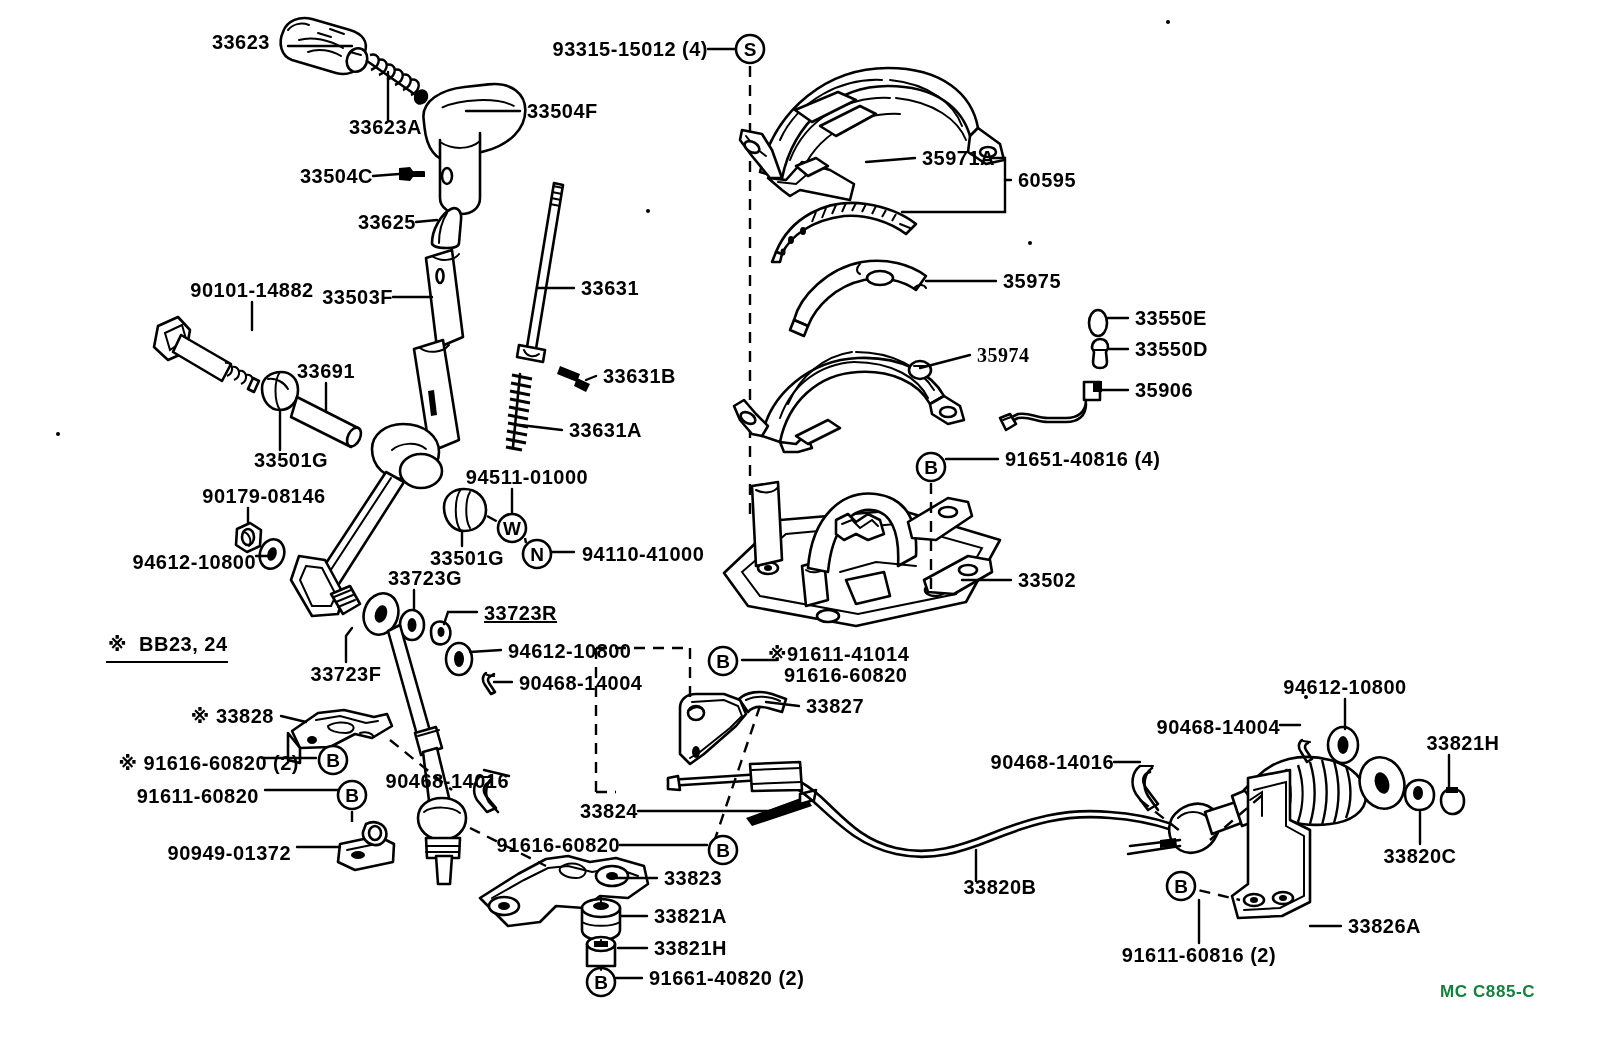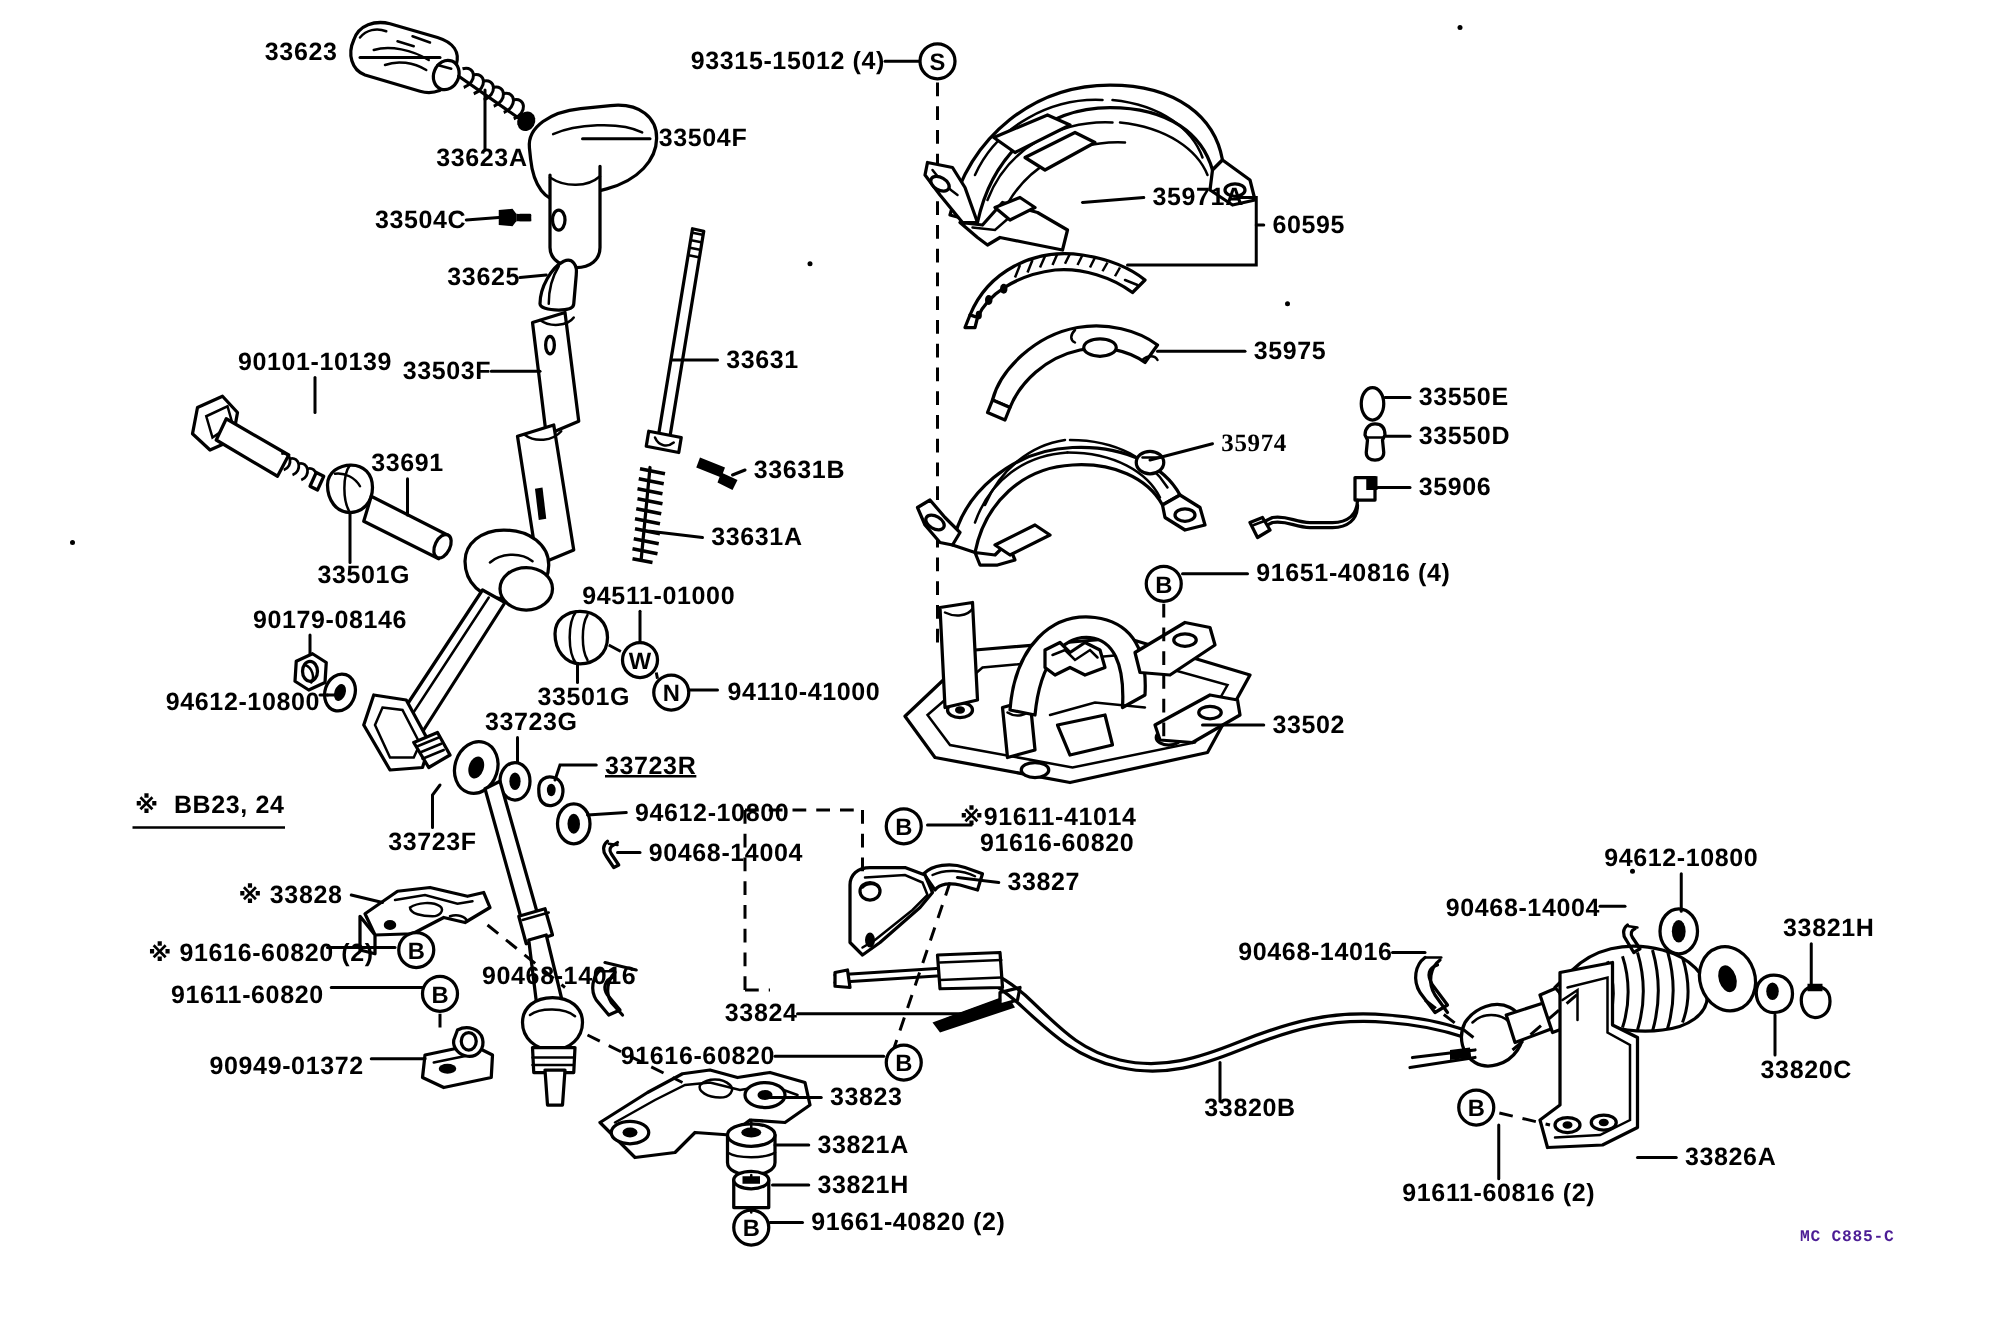--- a/index.html
+++ b/index.html
@@ -18,22 +18,22 @@
     font-weight:700;
     color:#000;
     letter-spacing:0.5px;
     white-space:nowrap;
     line-height:1.05;
   }
   .lbl.r{transform:translateX(-100%);}
   .lbl.c{transform:translateX(-50%);}
   .wm{
     position:absolute;
-    font-family:Liberation Mono, monospace;
-    font-size:13px;font-weight:700;color:#4c1d95;letter-spacing:0.6px;
+    font-family:Liberation Sans, sans-serif;
+    font-size:17px;font-weight:700;color:#15803d;letter-spacing:0.6px;
     white-space:nowrap;
   }
   .star{font-size:19px;font-weight:700;}
   .note-ul{position:absolute;border-bottom:2.5px solid #000;}
 </style>
 </head>
 <body>
 
 <div id="page">
 
@@ -586,21 +586,21 @@
     <circle class="blk" cx="1306" cy="697" r="2"></circle>
     <circle class="blk" cx="1030" cy="243" r="2"></circle>
   </svg>
 
   <div class="lbl r" style="left:228px;top:32px;margin-left:42px;">33623</div>
   <div class="lbl" style="left:349px;top:117px;">33623A</div>
   <div class="lbl" style="left:527px;top:101px;">33504F</div>
   <div class="lbl r" style="left:373px;top:166px;">33504C</div>
   <div class="lbl r" style="left:416px;top:212px;">33625</div>
   <div class="lbl r" style="left:393px;top:287px;">33503F</div>
-  <div class="lbl c" style="left:252px;top:280px;">90101-10139</div>
+  <div class="lbl c" style="left:252px;top:280px;">90101-14882</div>
   <div class="lbl c" style="left:326px;top:361px;">33691</div>
   <div class="lbl c" style="left:291px;top:450px;">33501G</div>
   <div class="lbl c" style="left:264px;top:486px;text-align:center;">90179-08146</div>
   <div class="lbl r" style="left:256px;top:552px;">94612-10800</div>
   <div class="lbl" style="left:581px;top:278px;">33631</div>
   <div class="lbl" style="left:603px;top:366px;">33631B</div>
   <div class="lbl" style="left:569px;top:420px;text-align:right;">33631A</div>
   <div class="lbl c" style="left:527px;top:467px;">94511-01000</div>
   <div class="lbl c" style="left:467px;top:548px;">33501G</div>
   <div class="lbl" style="left:582px;top:544px;">94110-41000</div>
@@ -641,21 +641,21 @@
   </div>
   <div class="lbl" style="left:784px;top:665px;">91616-60820</div>
   <div class="lbl" style="left:806px;top:696px;">33827</div>
   <div class="lbl r" style="left:638px;top:801px;">33824</div>
   <div class="lbl r" style="left:620px;top:835px;">91616-60820</div>
   <div class="lbl c" style="left:1000px;top:877px;">33820B</div>
   <div class="lbl r" style="left:1114px;top:752px;">90468-14016</div>
   <div class="lbl c" style="left:1345px;top:677px;">94612-10800</div>
   <div class="lbl r" style="left:1280px;top:717px;">90468-14004</div>
   <div class="lbl c" style="left:1463px;top:733px;">33821H</div>
-  <div class="lbl c" style="left:1420px;top:846px;margin-left:25px;">33820C</div>
+  <div class="lbl c" style="left:1420px;top:846px;">33820C</div>
   <div class="lbl" style="left:1348px;top:916px;">33826A</div>
   <div class="lbl c" style="left:1199px;top:945px;">91611-60816 (2)</div>
 
   <div class="lbl" style="left:108px;top:634px;">
     <span class="star">※</span>&nbsp;&nbsp;<span>BB23, 24</span>
   </div>
   <div class="note-ul" style="left:106px;top:661px;width:122px;"></div>
 
   <div class="wm" style="left:1440px;top:982px;">MC C885-C</div>
 

